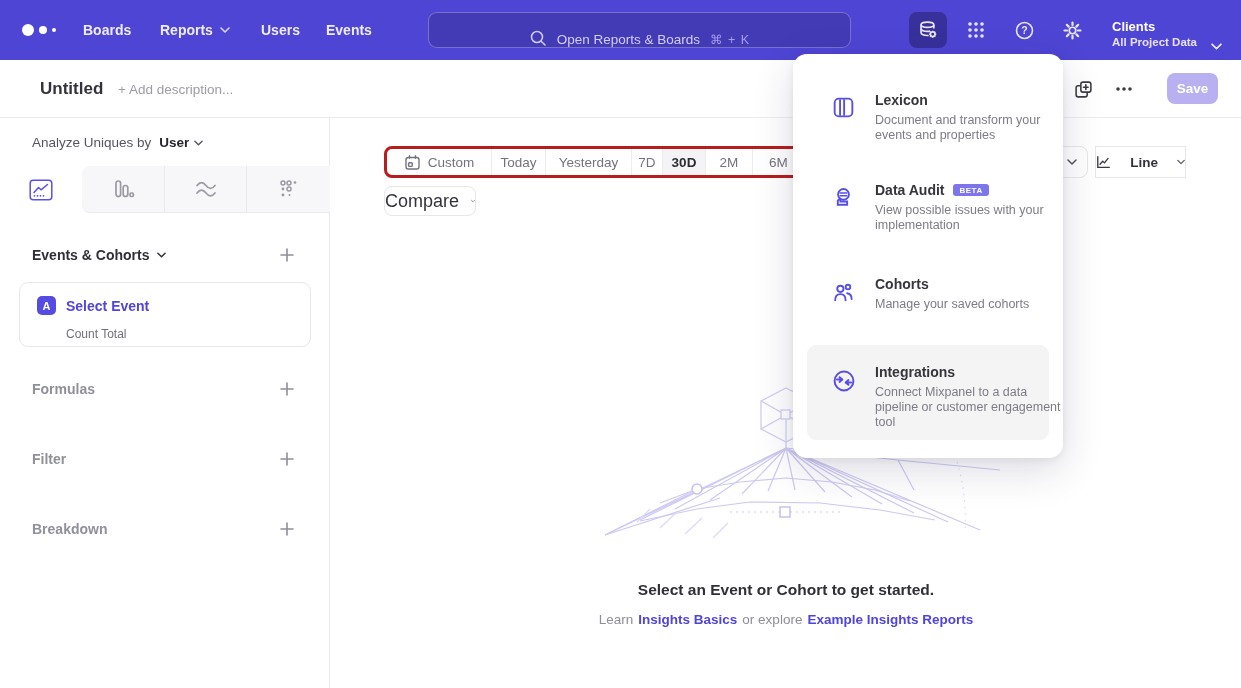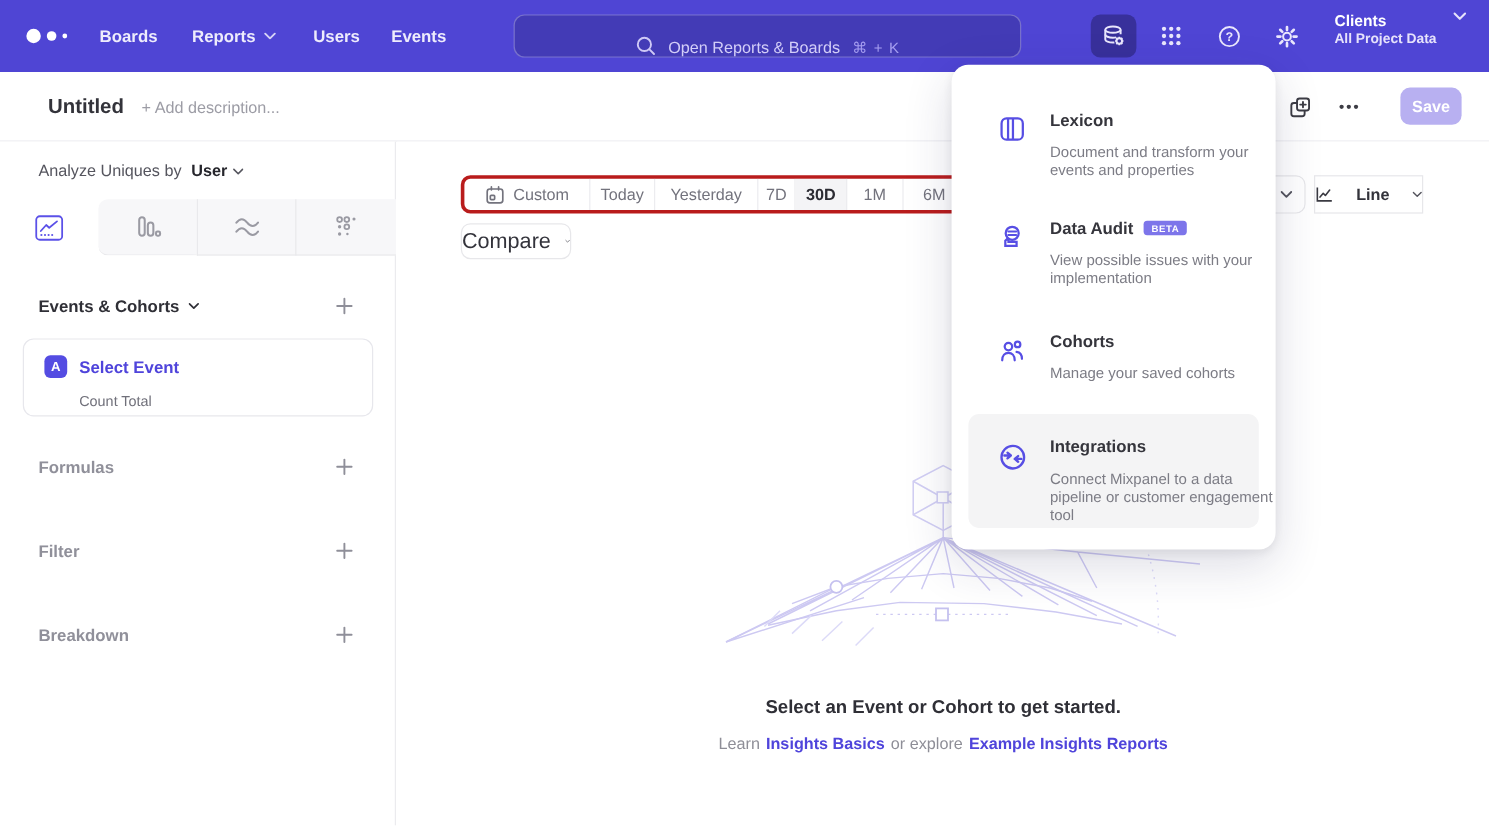--- a/index.html
+++ b/index.html
@@ -30,21 +30,21 @@
   .search-text { color:#d3cef8; font-size:13.5px; }
   .search-kbd  { color:#a59df0; font-size:12.5px; letter-spacing:1px; }
 
   .icon-btn { position:absolute; top:12px; width:38px; height:36px; border-radius:8px;
               display:flex; align-items:center; justify-content:center; cursor:pointer; color:#e9e6fc; }
   .icon-btn.db   { left:909px; background:#38309b; }
   .icon-btn.apps { left:957px; }
   .icon-btn.help { left:1005px; }
   .icon-btn.gear { left:1053px; }
 
-  .project { position:absolute; left:1112px; top:10px; height:40px; display:flex; align-items:flex-start; gap:14px; cursor:pointer; }
+  .project { position:absolute; left:1112px; top:10px; height:40px; display:flex; align-items:flex-end; gap:14px; cursor:pointer; }
   .project .org  { color:#fff; font-size:13px; font-weight:700; line-height:16px; }
   .project .name { color:#e6e2fb; font-size:11.5px; font-weight:700; line-height:15px; }
 
   
   .rheader { position:absolute; left:0; top:60px; width:1241px; height:58px; background:#fff;
              border-bottom:1px solid #ececf0; }
   .rtitle { position:absolute; left:40px; top:19px; font-size:17px; font-weight:700; color:#33333a; }
   .rdesc  { position:absolute; left:118px; top:22px; font-size:13.5px; color:#9c9ca5; cursor:text; }
   .copy-btn { position:absolute; left:1071px; top:17px; width:24px; height:24px; color:#3c3c44;
               display:flex; align-items:center; justify-content:center; cursor:pointer; }
@@ -114,21 +114,21 @@
 
   
   .panel { position:absolute; left:793px; top:54px; width:270px; height:404px; background:#fff;
            border-radius:14px; z-index:30;
            box-shadow:0 12px 40px rgba(40,40,90,.16), 0 2px 8px rgba(0,0,0,.07); }
   .menu-row { position:absolute; left:14px; width:242px; border-radius:9px; cursor:pointer; }
   .menu-row.hovered { background:#f4f4f5; }
   .menu-icon { position:absolute; left:24px; color:#574ee4; }
   .menu-text { position:absolute; left:68px; }
   .menu-title { font-size:14px; font-weight:600; color:#35353c; display:flex; align-items:center; gap:9px; }
-  .menu-desc { margin-top:12px; font-size:12.5px; line-height:15px; color:#7c7c85; width:192px; }
+  .menu-desc { margin-top:5px; font-size:12.5px; line-height:15px; color:#7c7c85; width:192px; }
   .beta { background:#7d75ea; color:#fff; font-size:8px; font-weight:700; letter-spacing:.5px;
           padding:2px 6px 1px; border-radius:3px; }
 
   .r-lexicon  { top:32px;  height:92px; }
   .r-audit    { top:124px; height:94px; }
   .r-cohorts  { top:218px; height:72px; }
   .r-integr   { top:291px; height:95px; }
   .i-lexicon { top:9px; }  .t-lexicon { top:6px; }
   .i-audit   { top:7px; }  .t-audit   { top:4px; }
   .i-cohorts { top:8px; }  .t-cohorts { top:4px; }
@@ -348,21 +348,21 @@
     <div class="seg" style="width:86px;">
         <span>Yesterday</span>
       </div>
     <div class="seg" style="width:31px;">
         <span>7D</span>
       </div>
     <div class="seg selected" style="width:43px;">
         <span>30D</span>
       </div>
     <div class="seg" style="width:47px;">
-        <span>1M</span>
+        <span>2M</span>
       </div>
     <div class="seg" style="width:51px;">
         <span>6M</span>
       </div>
   </div>
 
   <div class="compare-btn">
     <span>Compare</span>
     <svg width="9" height="6" viewBox="0 0 10 6">
         <polyline points="1,1 5,5 9,1" fill="none" stroke="#55555e" stroke-width="1.5" stroke-linecap="round" stroke-linejoin="round"></polyline>

